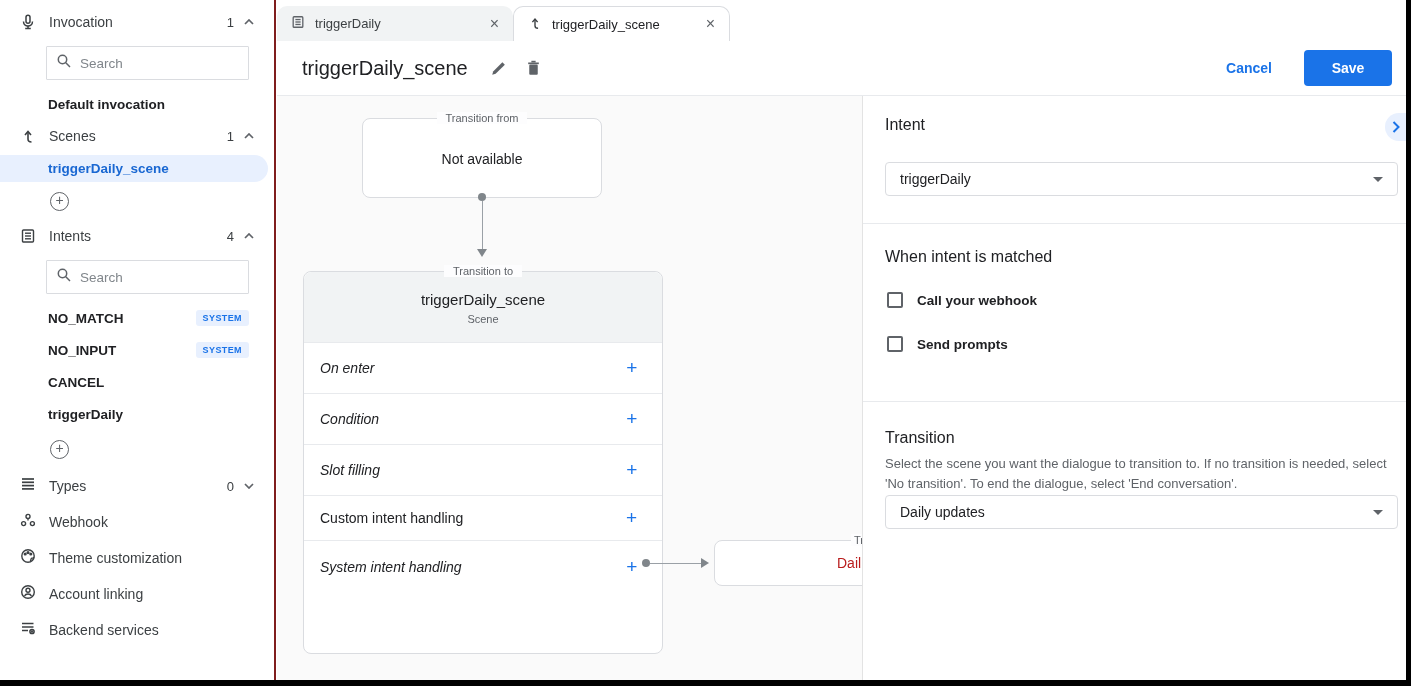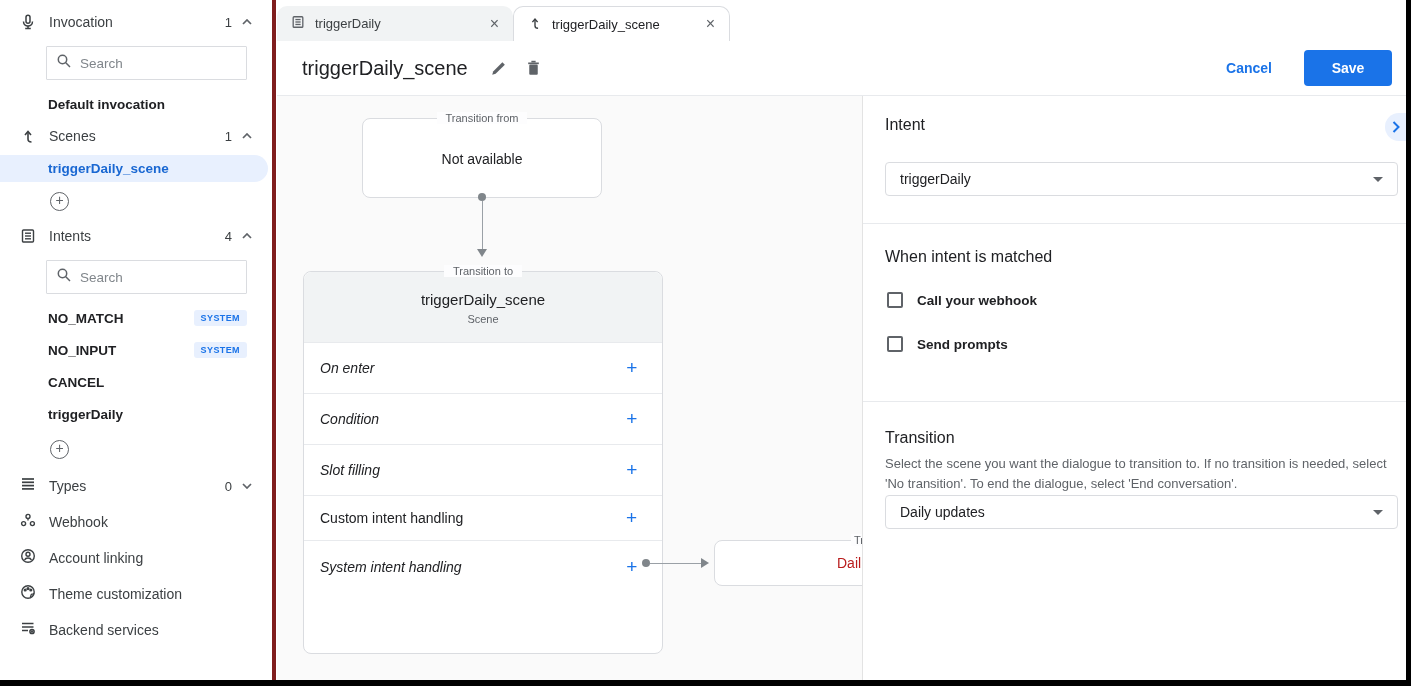--- a/index.html
+++ b/index.html
@@ -1,20 +1,20 @@
 <!DOCTYPE html>
 <html><head>
 <meta charset="utf-8">
 <style>
   * { box-sizing: border-box; margin: 0; padding: 0; }
   html,body { width:1411px; height:686px; background:#000; font-family:"Liberation Sans", sans-serif; }
   .app { position:relative; width:1406px; height:680px; background:#fff; overflow:hidden; }
 
   
-  .sidebar { position:absolute; left:0; top:0; bottom:0; width:276px; background:#fff; border-right:4px solid #7f1d1d; padding-top:6px; overflow:hidden; }
+  .sidebar { position:absolute; left:0; top:0; bottom:0; width:276px; background:#fff; border-right:2px solid #7f1d1d; padding-top:6px; overflow:hidden; }
   .side-row { display:flex; align-items:center; height:32px; padding-left:20px; }
   .side-row .icon16 { width:16px; height:16px; flex:0 0 16px; display:flex; align-items:center; }
   .side-label { margin-left:13px; font-size:14px; color:#3c4043; }
   .side-count { margin-left:auto; font-size:13px; color:#3c4043; }
   .side-chev { margin-left:10px; margin-right:20px; display:flex; }
   .search-box { margin:8px 25px 8px 46px; height:34px; border:1px solid #dadce0; border-radius:1px; display:flex; align-items:center; padding:0 10px; background:#fff; }
   .search-box input { border:none; outline:none; margin-left:9px; font-size:13.5px; color:#202124; width:140px; font-family:"Liberation Sans",sans-serif; background:transparent; }
   .search-box input::placeholder { color:#80868b; }
   .sub-item { display:flex; align-items:center; height:32px; padding-left:48px; font-size:13.5px; font-weight:700; color:#202124; }
   .badge { margin-left:auto; margin-right:25px; background:#e8f0fe; color:#1a73e8; font-size:9px; font-weight:700; letter-spacing:.4px; padding:3px 7px; border-radius:3px; }
@@ -217,39 +217,39 @@
             <circle cx="8" cy="4.4" r="2"></circle>
             <line x1="8" y1="6.6" x2="8" y2="8.6"></line>
           </svg>
       </span>
       <span class="side-label">Webhook</span>
     </div>
 
     <div class="nav-row">
       <span class="icon16">
         <svg width="16" height="16" viewBox="0 0 16 16" fill="none" stroke="#3c4043" stroke-width="1.4">
-            <circle cx="8" cy="8" r="6.3"></circle>
-            <circle cx="8" cy="6.3" r="2"></circle>
-            <path d="M4.6 12c1-2.6 5.8-2.6 6.8 0"></path>
-          </svg>
-      </span>
-      <span class="side-label">Account linking</span>
-    </div>
-
-    <div class="nav-row">
-      <span class="icon16">
-        <svg width="16" height="16" viewBox="0 0 16 16" fill="none" stroke="#3c4043" stroke-width="1.4">
             <circle cx="8" cy="8" r="6.2"></circle>
             <circle cx="5.2" cy="6" r="0.9" fill="#3c4043"></circle>
             <circle cx="8" cy="4.6" r="0.9" fill="#3c4043"></circle>
             <circle cx="10.8" cy="6" r="0.9" fill="#3c4043"></circle>
             <path d="M10.2 13.4c1.2-1.4.2-2.8 1.6-3.2 1-.3 2 .3 2.2-1"></path>
           </svg>
       </span>
       <span class="side-label">Theme customization</span>
+    </div>
+
+    <div class="nav-row">
+      <span class="icon16">
+        <svg width="16" height="16" viewBox="0 0 16 16" fill="none" stroke="#3c4043" stroke-width="1.4">
+            <circle cx="8" cy="8" r="6.3"></circle>
+            <circle cx="8" cy="6.3" r="2"></circle>
+            <path d="M4.6 12c1-2.6 5.8-2.6 6.8 0"></path>
+          </svg>
+      </span>
+      <span class="side-label">Account linking</span>
     </div>
 
     <div class="nav-row">
       <span class="icon16">
         <svg width="16" height="16" viewBox="0 0 16 16" fill="none" stroke="#3c4043" stroke-width="1.5">
             <line x1="2" y1="3.5" x2="13.5" y2="3.5"></line>
             <line x1="2" y1="7" x2="13.5" y2="7"></line>
             <line x1="2" y1="10.5" x2="8" y2="10.5"></line>
             <circle cx="12" cy="11.5" r="2.1"></circle>
             <circle cx="12" cy="11.5" r="0.5" fill="#3c4043"></circle>

